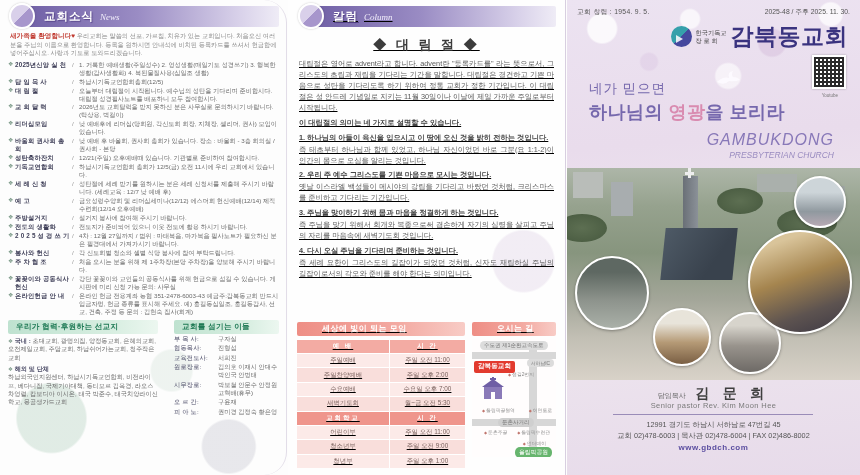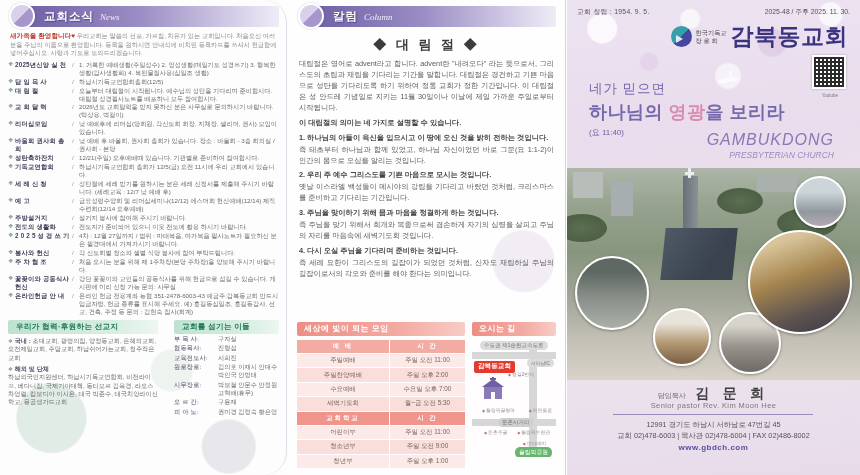--- a/index.html
+++ b/index.html
@@ -10,21 +10,21 @@
   .panel{position:absolute;top:0;height:475px;}
   #news-panel{left:0;width:287px;background:
      radial-gradient(circle at 18% 88%, rgba(190,215,200,.45) 0 34px, transparent 36px),
      radial-gradient(circle at 80% 94%, rgba(200,200,210,.4) 0 26px, transparent 28px),
      radial-gradient(circle at 60% 78%, rgba(210,225,215,.35) 0 20px, transparent 22px),
      #fdfdfd;
      padding:6px 7px 4px 8px;border-right:1px solid #e2dde8;border-radius:23px;}
   #column-panel{left:288px;width:278px;background:
      radial-gradient(circle at 85% 55%, rgba(230,220,235,.5) 0 30px, transparent 32px),
      #fefefe;
-     padding:6px 9px 4px 9px;border-right:1px solid #d8cfe0;display:flex;flex-direction:column;}
+     padding:6px 9px 4px 9px;border-right:1px solid #d8cfe0;display:flex;flex-direction:column;text-decoration:underline;}
   #cover-panel{left:567px;width:293px;background:
      radial-gradient(circle at 12% 6%, rgba(255,255,255,.8) 0 14px, transparent 16px),
      radial-gradient(circle at 42% 4%, rgba(255,255,255,.7) 0 9px, transparent 11px),
      radial-gradient(circle at 70% 9%, rgba(223,205,228,.9) 0 13px, transparent 15px),
      radial-gradient(circle at 90% 3%, rgba(255,255,255,.75) 0 11px, transparent 13px),
      radial-gradient(circle at 28% 13%, rgba(226,210,232,.8) 0 8px, transparent 10px),
      radial-gradient(circle at 55% 16%, rgba(255,255,255,.6) 0 12px, transparent 14px),
      linear-gradient(175deg,#ece3f1 0%,#e9dcec 30%,#efe7ef 60%,#e7dbea 100%);}
 
   
@@ -55,21 +55,21 @@
   .m-line b{color:#4a4a66;}
   .s-row{display:grid;grid-template-columns:44px 1fr;font-size:6.2px;color:#6a6a6a;line-height:1.35;margin-top:1px;}
   .s-row .role{color:#4a4a66;letter-spacing:.2px;}
 
   
   #col-title{text-align:center;font-weight:bold;font-size:13px;color:#3c3c3c;letter-spacing:3px;margin:9px 0 5px 0;}
   .para{font-size:7.3px;line-height:1.5;color:#5a5a5a;margin:0 2px 4px 2px;text-align:justify;}
   .para.head{font-weight:bold;color:#454545;margin-bottom:1px;}
   #col-bottom{margin-top:auto;display:grid;grid-template-columns:168px 1fr;column-gap:7px;padding-bottom:3px;}
   .pink-hd{height:14px;background:linear-gradient(90deg,#ee8e85 0%,#f3aaa2 60%,#f8ccc6 100%);
-       color:#fff;font-weight:bold;font-size:8px;display:flex;align-items:center;padding-left:7px;
+       color:#fff;font-weight:bold;font-size:8px;display:flex;align-items:center;padding-left:25px;
        border-radius:2px;letter-spacing:.5px;}
   table.wt{width:100%;border-collapse:collapse;margin-top:3px;}
   table.wt td{font-size:6.4px;padding:2.2px 0;text-align:center;color:#7a625e;}
   tr.thead td{background:#f3aba3;color:#fff;font-weight:bold;letter-spacing:2px;}
   tr.thead2 td{background:#ef958c;color:#fff;font-weight:bold;letter-spacing:2px;}
   tr.r1 td{background:#fceae8;}
   tr.r2 td{background:#f9dedb;}
   table.wt td+td{border-left:1px solid #fff;}
   table.wt tr{border-top:1px solid #fff;}
 
@@ -327,21 +327,21 @@
     </div>
   </div>
 
   <div id="column-panel" class="panel">
     <div class="bar">
       <span class="badge"></span>
       <span class="ktitle">칼럼</span>
       <span class="etitle">Column</span>
     </div>
     <div id="col-title">◆ 대 림 절 ◆</div>
-    <div class="para">대림절은 영어로 advent라고 합니다. advent란 "내려오다" 라는 뜻으로서, 그리스도의 초림과 재림을 기다리는 기간을 말합니다. 대림절은 경건하고 기쁜 마음으로 성탄을 기다리도록 하기 위하여 정통 교회가 정한 기간입니다. 이 대림절은 성 안드레 기념일로 지키는 11월 30일이나 이날에 제일 가까운 주일로부터 시작됩니다.</div>
+    <div class="para">대림절은 영어로 advent라고 합니다. advent란 "등록카드를" 라는 뜻으로서, 그리스도의 초림과 재림을 기다리는 기간을 말합니다. 대림절은 경건하고 기쁜 마음으로 성탄을 기다리도록 하기 위하여 정통 교회가 정한 기간입니다. 이 대림절은 성 안드레 기념일로 지키는 11월 30일이나 이날에 제일 가까운 주일로부터 시작됩니다.</div>
     <div class="para head" style="margin-bottom:4px;">이 대림절의 의미는 네 가지로 설명할 수 있습니다.</div>
     <div>
 
         <div class="para head">1. 하나님의 아들이 육신을 입으시고 이 땅에 오신 것을 밝히 전하는 것입니다.</div>
         <div class="para">즉 태초부터 하나님과 함께 있었고, 하나님 자신이었던 바로 그분(요 1:1-2)이 인간의 몸으로 오심을 알리는 것입니다.</div>
 
         <div class="para head">2. 우리 주 예수 그리스도를 기쁜 마음으로 모시는 것입니다.</div>
         <div class="para">옛날 이스라엘 백성들이 메시야의 강림을 기다리고 바랐던 것처럼, 크리스마스를 준비하고 기다리는 기간입니다.</div>
 
         <div class="para head">3. 주님을 맞이하기 위해 몸과 마음을 정결하게 하는 것입니다.</div>
@@ -442,21 +442,20 @@
 
     <svg class="abs" id="dove" viewBox="0 0 26 18">
       <path d="M2 12 Q8 6 14 8 Q12 2 18 1 Q16 5 18 7 Q23 7 25 10 Q19 12 14 11 Q9 16 2 12Z" fill="#fdfbff" opacity=".9"></path>
     </svg>
 
     <div class="abs" id="verse">
       <div class="v1">네가 믿으면</div>
       <div class="v2">
         <span>하나님의 </span><span class="pink">영광</span><span>을 보리라</span>
       </div>
-      <div class="vref">(요 11:40)</div>
     </div>
 
     <div class="abs" id="engname">
       <div class="e1">GAMBUKDONG</div>
       <div class="e2">PRESBYTERIAN CHURCH</div>
     </div>
 
     <div class="abs" id="photo">
       <div class="bldg" style="left:6px;top:4px;width:30px;height:26px"></div>
       <div class="bldg" style="left:44px;top:14px;width:22px;height:34px;background:#a8adaf"></div>

